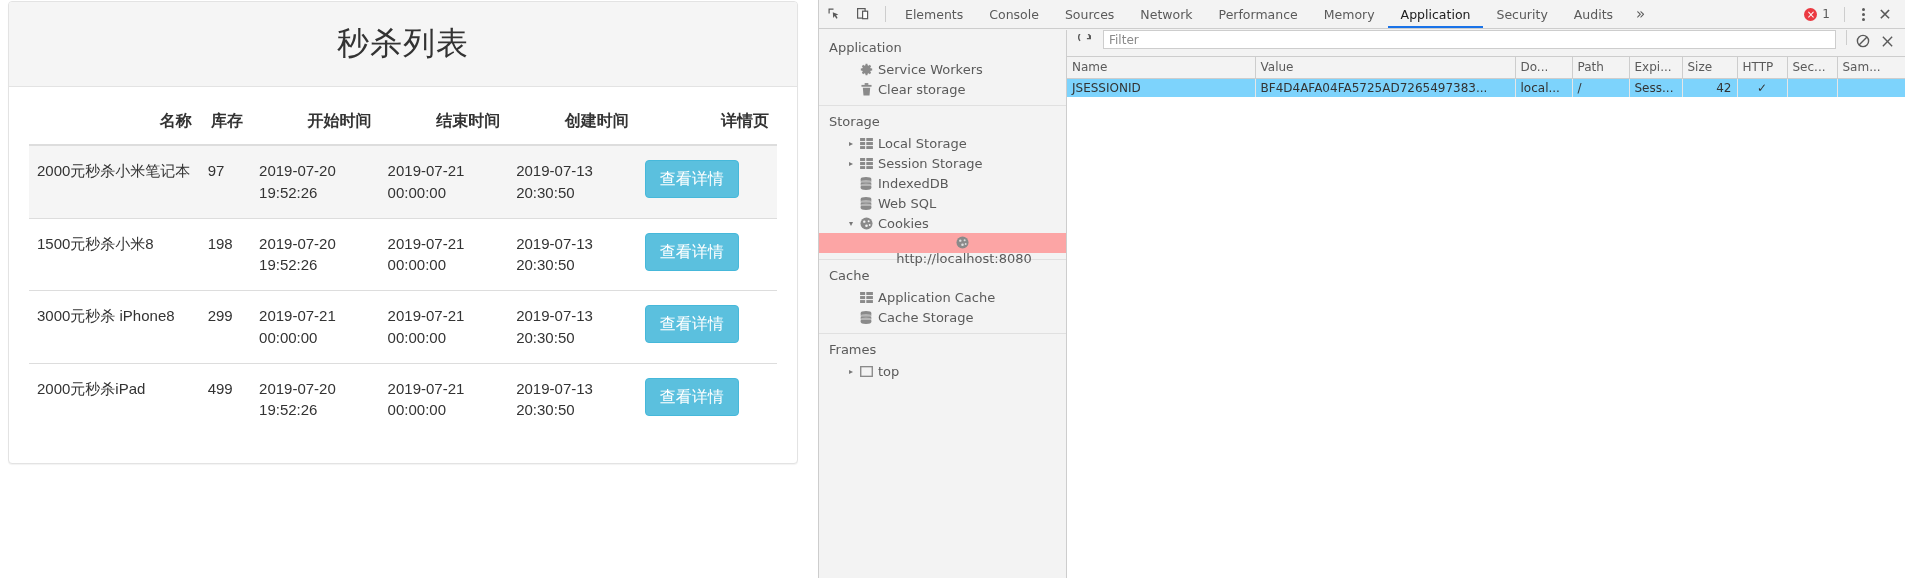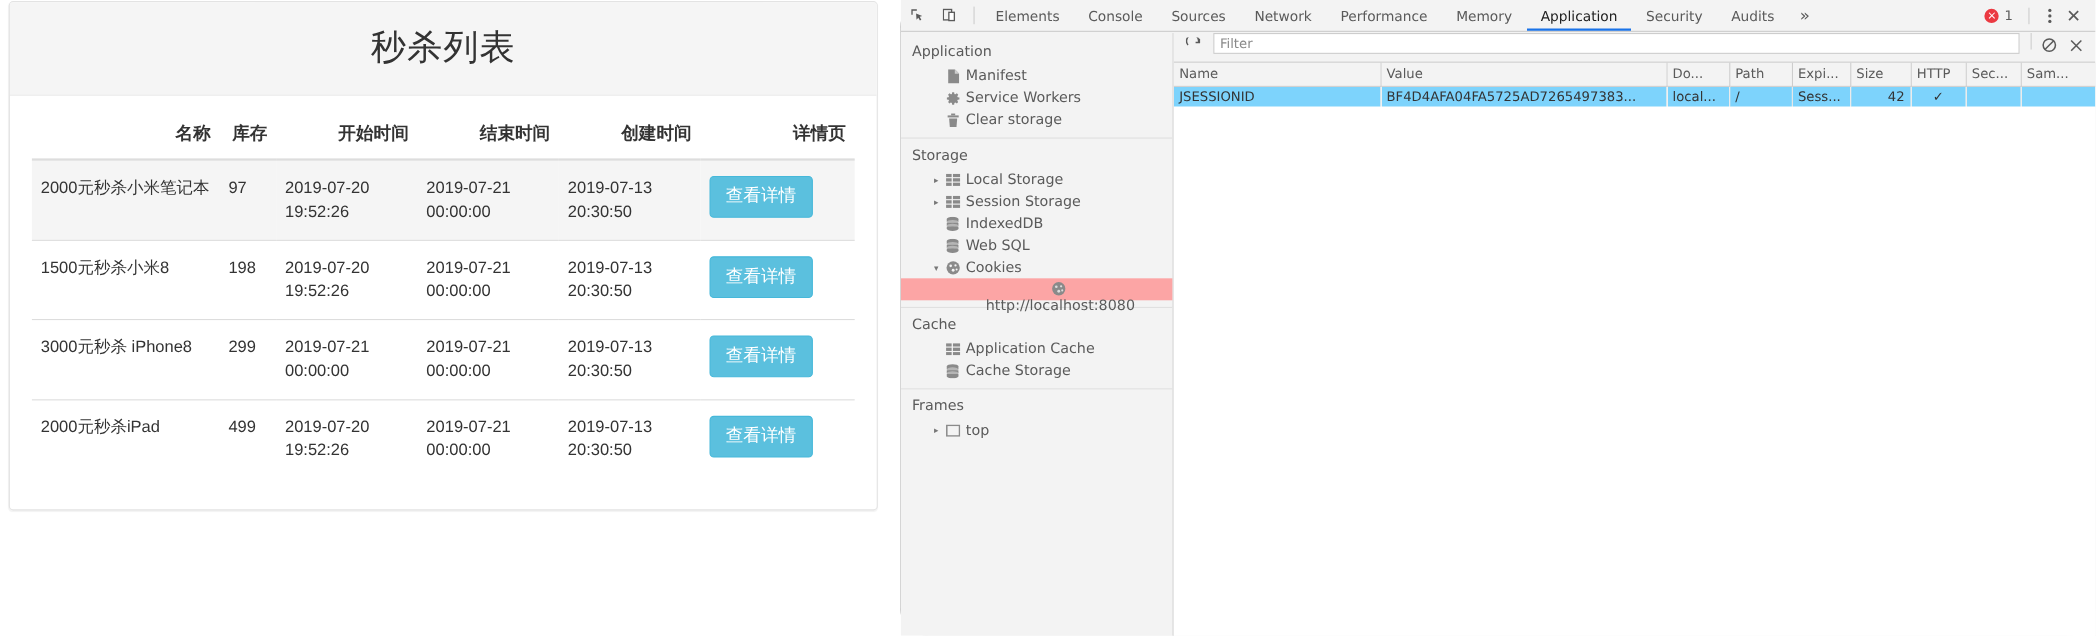--- a/index.html
+++ b/index.html
@@ -85,21 +85,20 @@
 
   
   #devtools {
     position: absolute; left: 818px; top: 0;
     width: 1087px; height: 578px;
     background: #f3f3f3;
     border-left: 1px solid #cdcdcd;
     font-family: "DejaVu Sans", "Liberation Sans", sans-serif;
     font-size: 12px;
     color: #5a5a5a;
-    border-radius: 26px;
   }
   .dt-toolbar {
     position: relative;
     height: 29px;
     background: #f3f3f3;
     border-bottom: 1px solid #cdcdcd;
     display: flex; align-items: stretch;
   }
   .dt-tool-btn {
     width: 30px; display: flex; align-items: center; justify-content: center;
@@ -379,30 +378,20 @@
           </div>
         <div class="close-x">✕</div>
       </div>
     </div>
 
     <div class="dt-body">
 
       <div class="dt-sidebar">
 
         <div class="tree-group-title">Application</div>
-        <div class="tree-item indent1">
-          <span class="arrow"></span>
-          <span class="ticon">
-            <svg width="11" height="13" viewBox="0 0 11 13">
-                <path d="M1 0h6l4 4v9H1z" fill="#8a8a8a"></path>
-                <path d="M7 0l4 4H7z" fill="#cfcfcf"></path>
-              </svg>
-          </span>
-          <span class="tlabel">Manifest</span>
-        </div>
         <div class="tree-item indent1">
           <span class="arrow"></span>
           <span class="ticon">
             <svg width="13" height="13" viewBox="0 0 16 16">
                 <path d="M8 5.2a2.8 2.8 0 100 5.6 2.8 2.8 0 000-5.6zm7 3.9V6.9l-1.9-.3a5.3 5.3 0 00-.5-1.2l1.1-1.5-1.6-1.6-1.5 1.1c-.4-.2-.8-.4-1.2-.5L9.1 1H6.9l-.3 1.9c-.4.1-.8.3-1.2.5L3.9 2.3 2.3 3.9l1.1 1.5c-.2.4-.4.8-.5 1.2L1 6.9v2.2l1.9.3c.1.4.3.8.5 1.2l-1.1 1.5 1.6 1.6 1.5-1.1c.4.2.8.4 1.2.5l.3 1.9h2.2l.3-1.9c.4-.1.8-.3 1.2-.5l1.5 1.1 1.6-1.6-1.1-1.5c.2-.4.4-.8.5-1.2L15 9.1z" fill="#8a8a8a"></path>
               </svg>
           </span>
           <span class="tlabel">Service Workers</span>
         </div>
         <div class="tree-item indent1">

